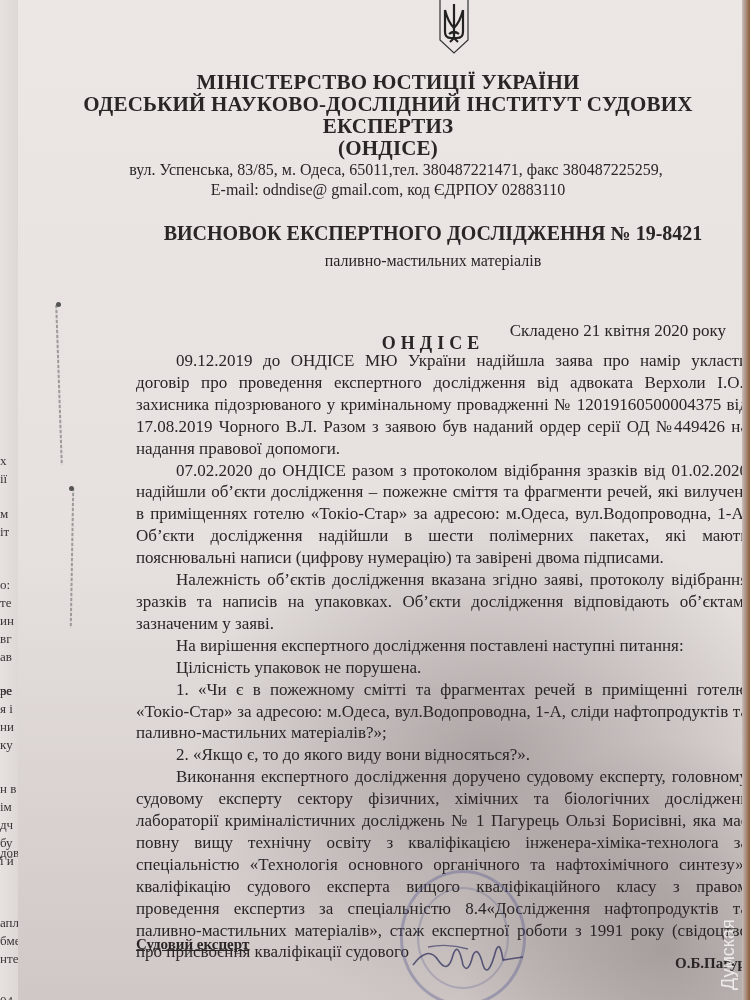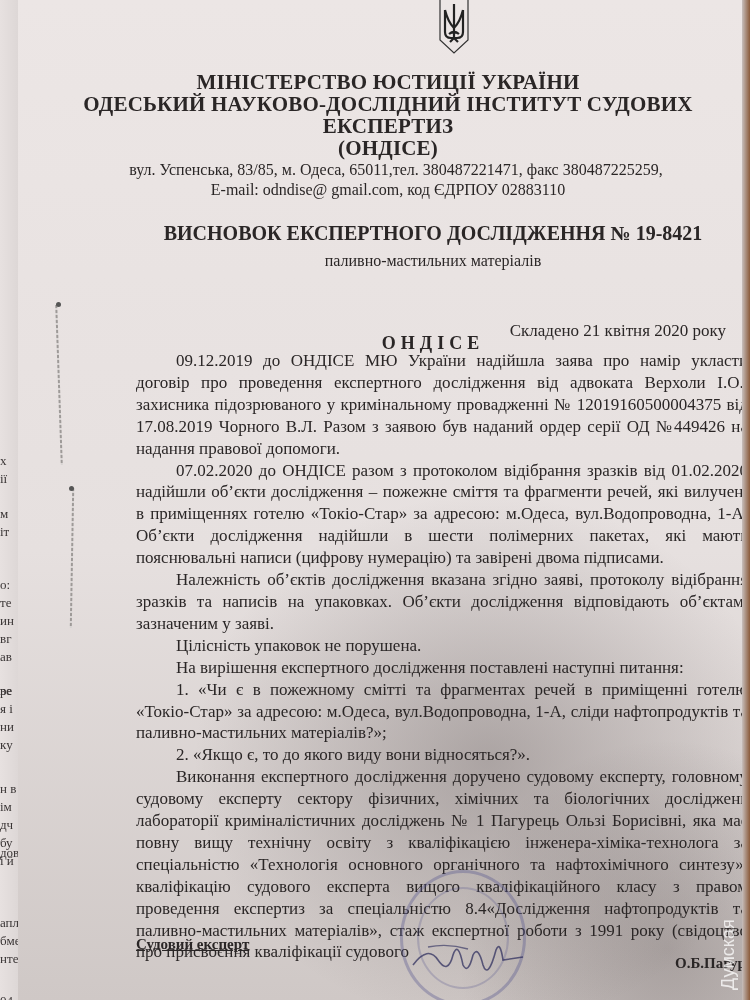--- a/index.html
+++ b/index.html
@@ -107,22 +107,22 @@
 
   <div class="doc-title">ВИСНОВОК ЕКСПЕРТНОГО ДОСЛІДЖЕННЯ № 19-8421</div>
   <div class="doc-sub">паливно-мастильних матеріалів</div>
   <div class="date">Складено 21 квітня 2020 року</div>
   <div class="section">ОНДІСЕ</div>
 
   <div class="body-text">
     <p>09.12.2019 до ОНДІСЕ МЮ України надійшла заява про намір укласти договір про проведення експертного дослідження від адвоката Верхоли І.О., захисника підозрюваного у кримінальному провадженні № 12019160500004375 від 17.08.2019 Чорного В.Л. Разом з заявою був наданий ордер серії ОД №449426 на надання правової допомоги.</p>
     <p>07.02.2020 до ОНДІСЕ разом з протоколом відібрання зразків від 01.02.2020 надійшли об’єкти дослідження – пожежне сміття та фрагменти речей, які вилучені в приміщеннях готелю «Токіо-Стар» за адресою: м.Одеса, вул.Водопроводна, 1-А. Об’єкти дослідження надійшли в шести полімерних пакетах, які мають пояснювальні написи (цифрову нумерацію) та завірені двома підписами.</p>
     <p>Належність об’єктів дослідження вказана згідно заяві, протоколу відібрання зразків та написів на упаковках. Об’єкти дослідження відповідають об’єктам, зазначеним у заяві.</p>
+    <p>На вирішення експертного дослідження поставлені наступні питання:</p>
     <p>Цілісність упаковок не порушена.</p>
-    <p>На вирішення експертного дослідження поставлені наступні питання:</p>
     <p>1. «Чи є в пожежному смітті та фрагментах речей в приміщенні готелю «Токіо-Стар» за адресою: м.Одеса, вул.Водопроводна, 1-А, сліди нафтопродуктів та паливно-мастильних матеріалів?»;</p>
     <p>2. «Якщо є, то до якого виду вони відносяться?».</p>
     <p>Виконання експертного дослідження доручено судовому експерту, головному судовому експерту сектору фізичних, хімічних та біологічних досліджень лабораторії криміналістичних досліджень № 1 Пагурець Ользі Борисівні, яка має повну вищу технічну освіту з кваліфікацією інженера-хіміка-технолога за спеціальністю «Технологія основного органічного та нафтохімічного синтезу», кваліфікацію судового експерта вищого кваліфікаційного класу з правом проведення експертиз за спеціальністю 8.4«Дослідження нафтопродуктів та паливно-мастильних матеріалів», стаж експертної роботи з 1991 року (свідоцтво про присвоєння кваліфікації судового</p>
   </div>
 
   <div class="stamp">
       <div class="stamp-inner"></div>
     </div>
   <svg class="signature" viewBox="0 0 120 50">
     <path d="M5 30 Q20 10 30 25 T45 20 Q50 5 55 30 Q60 40 65 20 Q70 10 75 30 Q80 45 88 15 Q92 5 95 25 L115 22" fill="none" stroke="rgba(40,40,90,0.7)" stroke-width="1.6"></path>

